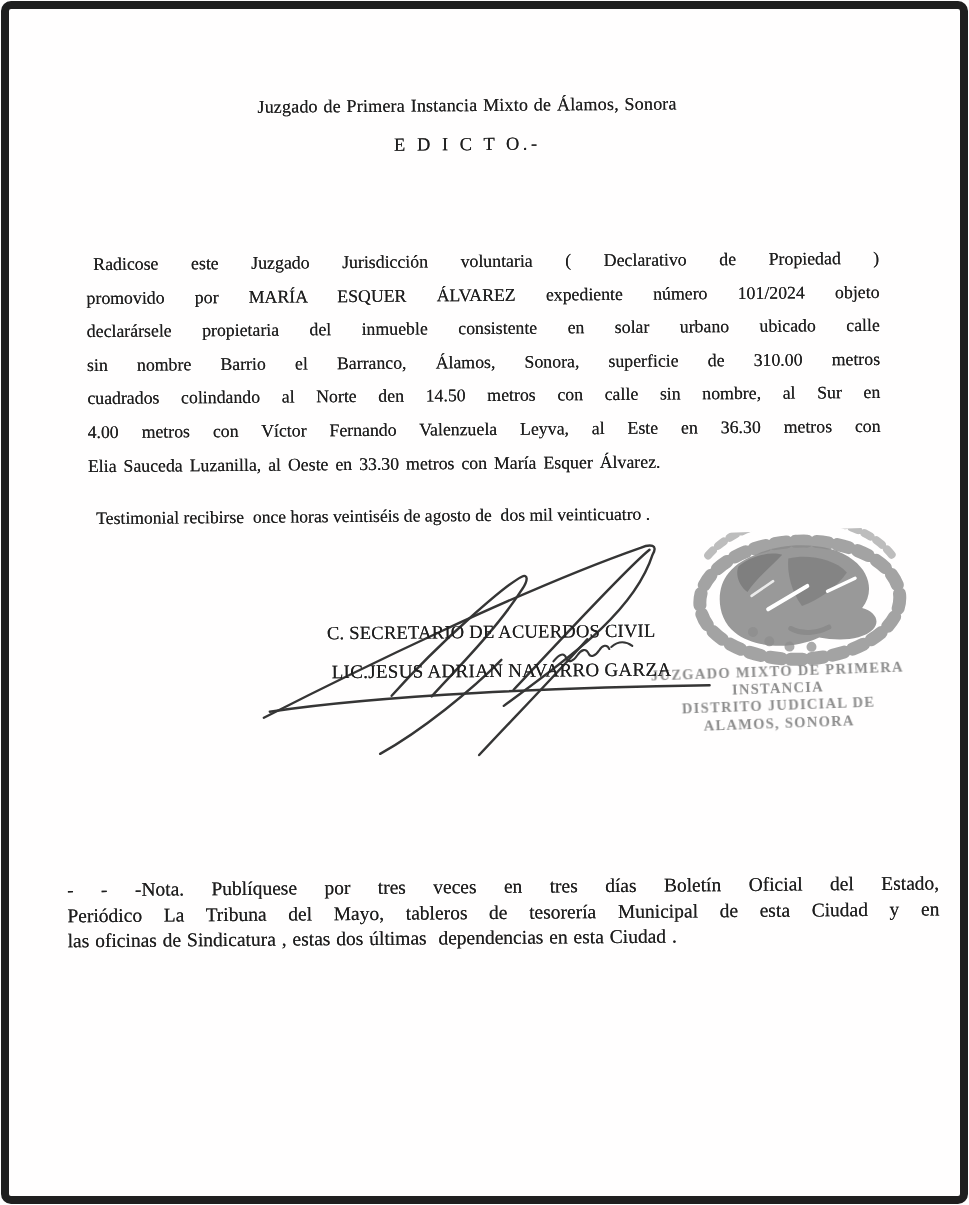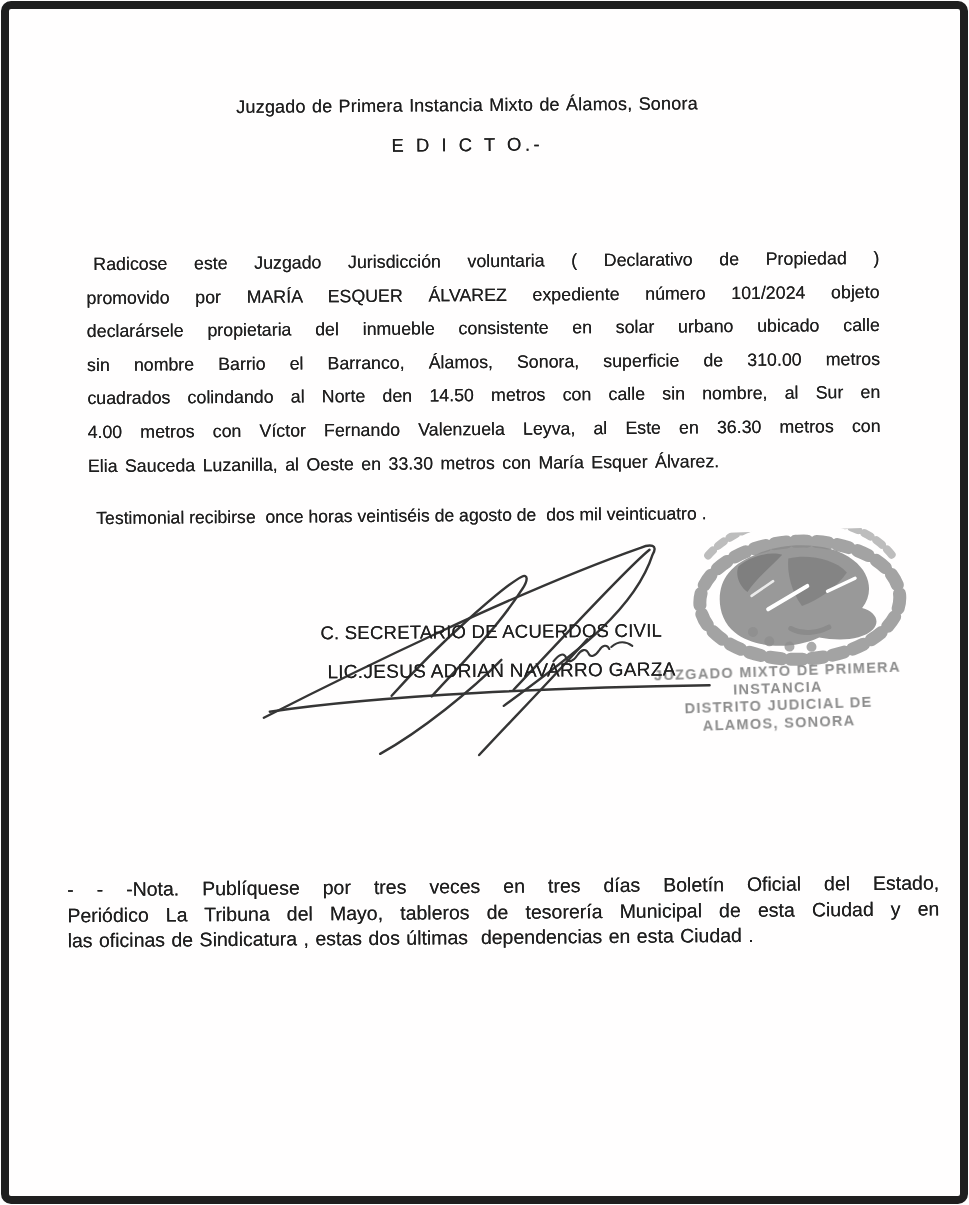--- a/index.html
+++ b/index.html
@@ -4,21 +4,21 @@
 <style>
   html,body{margin:0;padding:0;}
   body{
     width:969px;height:1205px;
     background:#ffffff;
     font-family:"Liberation Sans", sans-serif;
     color:#1e1e1e;
     position:relative;
     overflow:hidden;
   }
-  .page{position:absolute;inset:0;background:#fffefe;}
+  .page{position:absolute;inset:0;background:#fffefe;font-family:Liberation Serif, serif;}
   .frame{
     position:absolute;inset:1px;
     border:8px solid #1f1f1f;
     border-radius:10px;
     pointer-events:none;
     z-index:50;
   }
   .tilt{
     position:absolute;inset:0;
     transform:rotate(-0.45deg);

